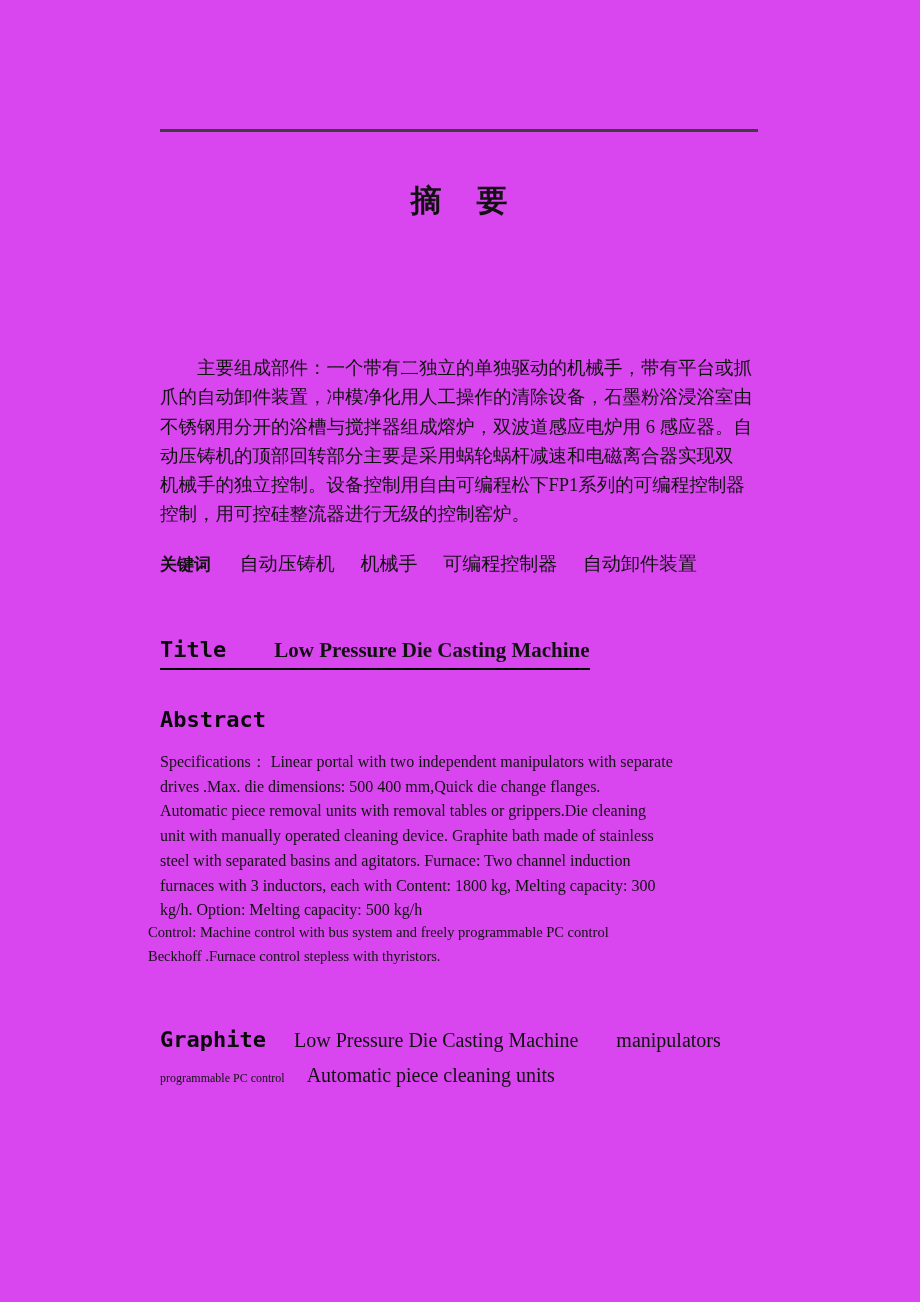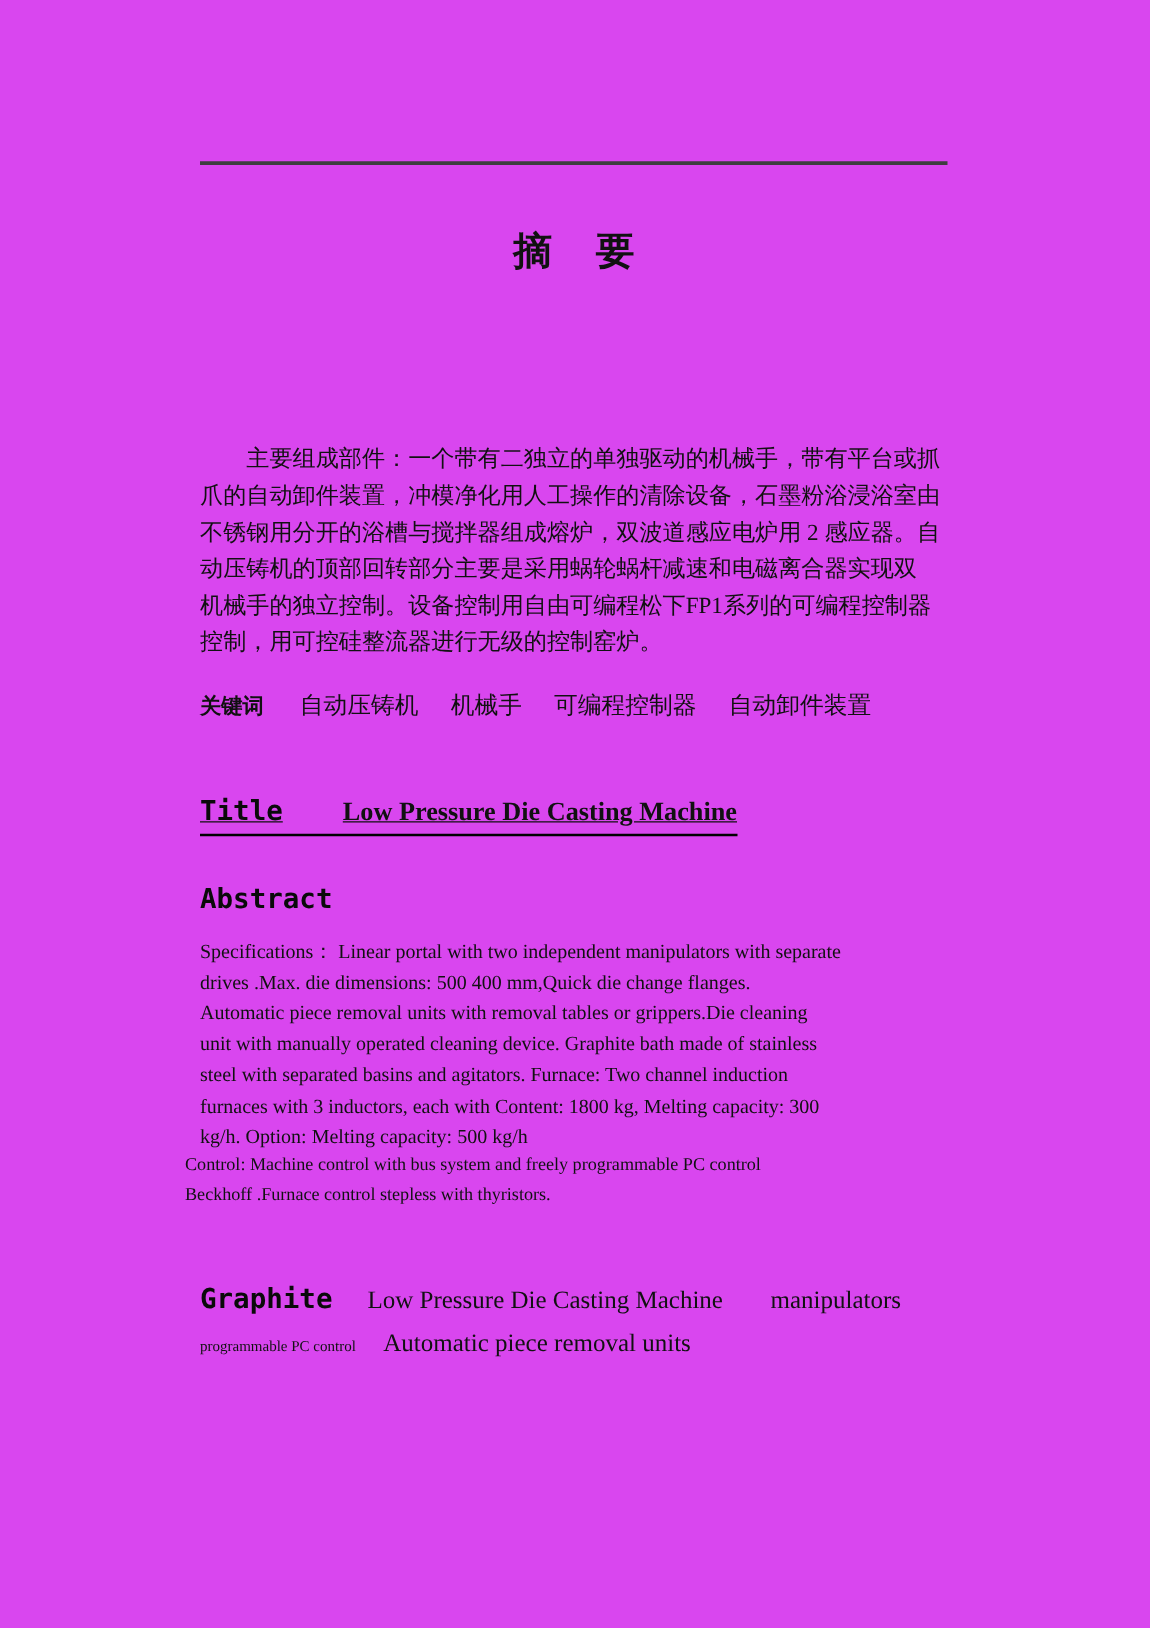--- a/index.html
+++ b/index.html
@@ -67,21 +67,20 @@
   }
   .title-row {
     position: absolute;
     left: 160px;
     top: 637px;
   }
   .underline-wrap {
     display: inline-block;
     border-bottom: 2px solid #000000;
     padding-bottom: 5px;
-    text-decoration: underline;
   }
   .hgap { display: inline-block; height: 1px; }
   .gap-title { width: 48px; }
   .gap-kw1 { width: 28px; }
   .gap-kw2 { width: 38px; }
   .gap-kw3 { width: 22px; }
   .en-title {
     font-size: 21px;
     font-weight: bold;
     font-family: "Liberation Serif", serif;
@@ -131,21 +130,21 @@
 
 <div class="page">
 
   <div class="top-rule"></div>
 
   <h1 class="cn-title">摘　要</h1>
 
 
   <p class="cn-para cn-para-2">主要组成部件：一个带有二独立的单独驱动的机械手，带有平台或抓
 爪的自动卸件装置，冲模净化用人工操作的清除设备，石墨粉浴浸浴室由
-不锈钢用分开的浴槽与搅拌器组成熔炉，双波道感应电炉用 2 感应器。自
+不锈钢用分开的浴槽与搅拌器组成熔炉，双波道感应电炉用 6 感应器。自
 动压铸机的顶部回转部分主要是采用蜗轮蜗杆减速和电磁离合器实现双
 机械手的独立控制。设备控制用自由可编程松下FP1系列的可编程控制器
 控制，用可控硅整流器进行无级的控制窑炉。</p>
 
   <div class="cn-keywords">
     <span class="cn-kw-label">关键词</span>
     <span class="cn-kw-item">自动压铸机</span>
     <span class="cn-kw-item">机械手</span>
     <span class="cn-kw-item">可编程控制器</span>
     <span class="cn-kw-item">自动卸件装置</span>
@@ -168,16 +167,16 @@
 kg/h. Option: Melting capacity: 500 kg/h</p>
 
   <p class="control">Control: Machine control with bus system and freely programmable PC control
 Beckhoff .Furnace control stepless with thyristors.</p>
 
   <div class="kw-row1">
     <span class="mono-heading">Graphite</span><span class="hgap gap-kw1"></span><span class="kw-big">Low Pressure Die Casting Machine</span><span class="hgap gap-kw2"></span><span class="kw-big">manipulators</span>
   </div>
 
   <div class="kw-row2">
-    <span class="kw-small">programmable PC control</span><span class="hgap gap-kw3"></span><span class="kw-big">Automatic piece removal units</span>
+    <span class="kw-small">programmable PC control</span><span class="hgap gap-kw3"></span><span class="kw-big">Automatic piece cleaning units</span>
   </div>
 
 </div>
 
 </body></html>

